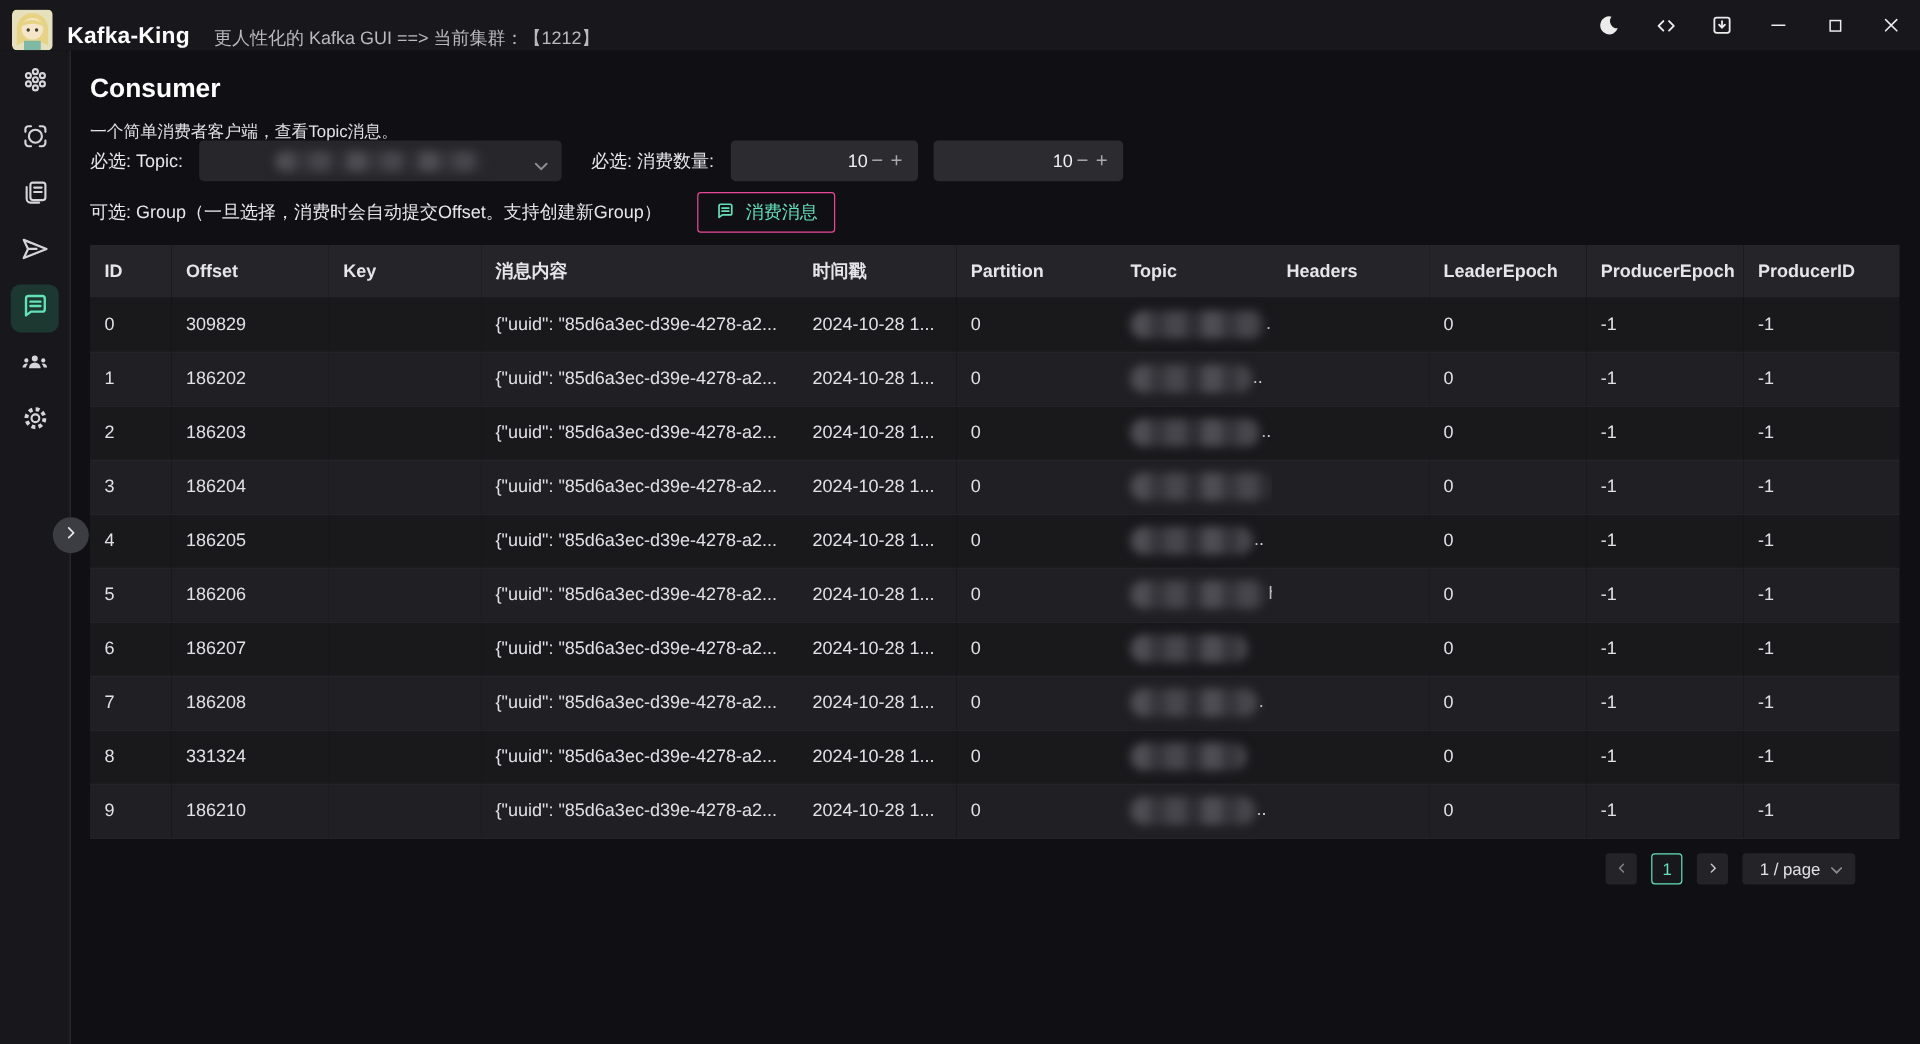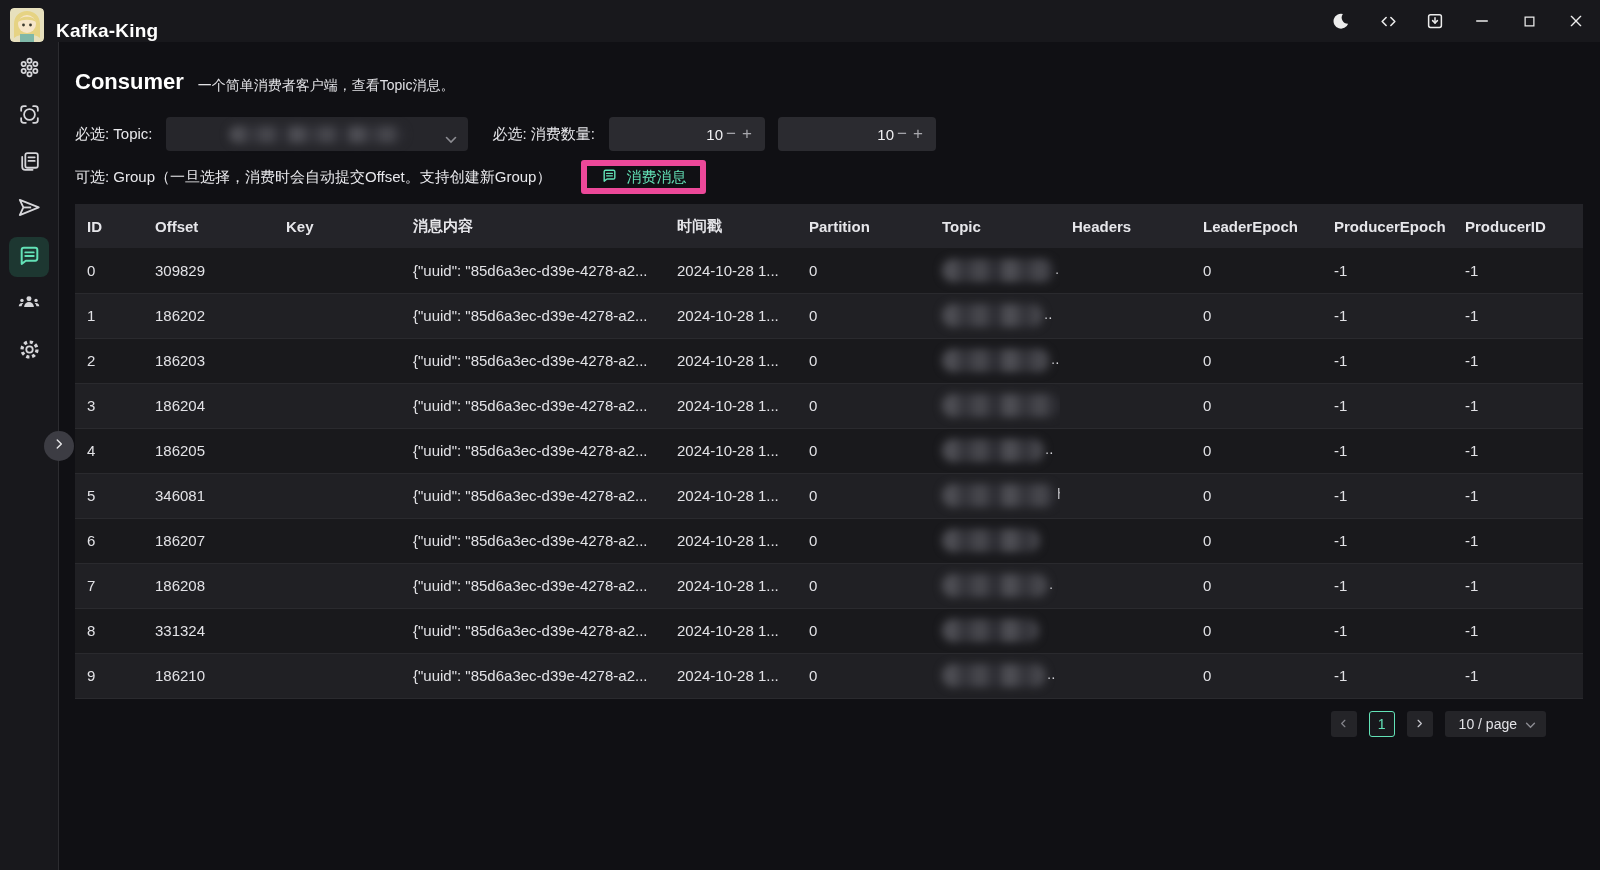--- a/index.html
+++ b/index.html
@@ -35,21 +35,21 @@
   }
   .side-item.active { background: #1d3731; }
   .expand-handle {
     position: absolute; left: 44px; top: 389px; width: 30px; height: 30px;
     background: #3c3c43; border-radius: 50%; z-index: 5;
     display: flex; align-items: center; justify-content: center;
   }
   .main { flex: 1; padding: 0 17px 0 16px; position: relative; }
 
   
-  .page-header { display: flex; align-items: flex-end; gap: 14px; padding-top: 19px; height: 53px; }
+  .page-header { display: flex; align-items: flex-start; gap: 14px; padding-top: 19px; height: 53px; flex-direction: column; }
   .page-title { font-size: 22px; font-weight: 700; color: #ffffff; }
   .page-desc { font-size: 14px; color: #e2e2e6; }
 
   
   .form-row { display: flex; align-items: center; height: 34px; }
   .row1 { margin-top: 22px; }
   .row2 { margin-top: 9px; }
   .f-label { font-size: 15px; color: #e8e8ec; white-space: nowrap; }
   .select {
     height: 34px; background: #26262b; border-radius: 4px;
@@ -66,21 +66,21 @@
   }
   .num-input .val { flex: 1; text-align: right; font-size: 15px; color: #f0f0f2; padding-left: 24px; }
   .num-input .step { color: #a8a8ae; font-size: 17px; width: 16px; text-align: center; cursor: pointer; }
   .num-input .step.plus { margin-right: 10px; }
   .qty-label { margin-left: 25px; }
   .qty-input { width: 156px; margin-left: 14px; }
   .poll-label { margin-left: 18px; }
   .poll-input { width: 158px; margin-left: 13px; }
   .consume-btn {
     height: 34px; margin-left: 30px; padding: 0 14px;
-    border: 6px solid #ec4899; border-radius: 3px; background: transparent;
+    border: 1px solid #ec4899; border-radius: 3px; background: transparent;
     color: #63e2b7; font-size: 15px; display: flex; align-items: center; gap: 8px; cursor: pointer;
     font-family: inherit;
   }
 
   
   .blur-pill {
     display: inline-block; vertical-align: middle;
     background: repeating-linear-gradient(90deg,#4d4d53 0 16px,#35353b 16px 30px,#46464c 30px 46px,#2e2e34 46px 60px);
     filter: blur(4px); border-radius: 11px;
   }
@@ -135,20 +135,21 @@
       <rect width="34" height="34" rx="4" fill="#e7e0bd"></rect>
       <path d="M4 16 C4 8 10 3 17 3 C24 3 30 8 30 16 L30 30 C24 25 10 25 4 30 Z" fill="#e6d383"></path>
       <circle cx="17" cy="16" r="9" fill="#f6e6c9"></circle>
       <path d="M8 14 C9 7 25 7 26 14 C22 11 12 11 8 14 Z" fill="#e6d383"></path>
       <circle cx="13.5" cy="17" r="1.4" fill="#3a3a2e"></circle>
       <circle cx="20.5" cy="17" r="1.4" fill="#3a3a2e"></circle>
       <path d="M10 26 h14 v8 h-14 Z" fill="#7fb8a8"></path>
     </svg>
   </div>
   <div class="app-name">Kafka-King</div>
+  <div class="app-subtitle">更人性化的 Kafka GUI ==&gt; 当前集群：【1212】</div>
 
   <div class="win-controls">
     <div class="win-btn">
       <svg width="18" height="18" viewBox="0 0 24 24" fill="#ececec">
           <path d="M14.5 2.5 A 10 10 0 1 0 21.5 15.5 A 8.2 8.2 0 0 1 14.5 2.5 Z"></path>
         </svg>
     </div>
     <div class="win-btn">
       <svg width="19" height="19" viewBox="0 0 24 24" fill="none" stroke="#ececec" stroke-width="2" stroke-linecap="round" stroke-linejoin="round">
           <polyline points="9,7 4,12 9,17"></polyline>
@@ -398,21 +399,21 @@
               <td>2024-10-28 1...</td>
               <td>0</td>
               <td><span class="blur-pill topic-cell-pill" style="width: 102px;"></span><span class="topic-suffix">..</span></td>
               <td></td>
               <td>0</td>
               <td>-1</td>
               <td>-1</td>
             </tr>
             <tr class="striped">
               <td>5</td>
-              <td>346081</td>
+              <td>186206</td>
               <td></td>
               <td>{"uuid": "85d6a3ec-d39e-4278-a2...</td>
               <td>2024-10-28 1...</td>
               <td>0</td>
               <td><span class="blur-pill topic-cell-pill" style="width: 114px;"></span><span class="topic-suffix">h...</span></td>
               <td></td>
               <td>0</td>
               <td>-1</td>
               <td>-1</td>
             </tr>
@@ -478,21 +479,21 @@
             <polyline points="15,5 8,12 15,19"></polyline>
           </svg>
       </div>
       <div class="pg-current">1</div>
       <div class="pg-btn">
         <svg width="11" height="11" viewBox="0 0 24 24" fill="none" stroke="#c9c9cf" stroke-width="2.6" stroke-linecap="round" stroke-linejoin="round">
             <polyline points="9,5 16,12 9,19"></polyline>
           </svg>
       </div>
       <div class="pg-size">
-        <span>10 / page</span>
+        <span>1 / page</span>
         <span>
           <svg width="11" height="7" viewBox="0 0 12 8" fill="none" stroke="#8d8d93" stroke-width="1.6" stroke-linecap="round">
               <polyline points="1.5,1.5 6,6 10.5,1.5"></polyline>
             </svg>
         </span>
       </div>
     </div>
   </div>
 </div>
 

